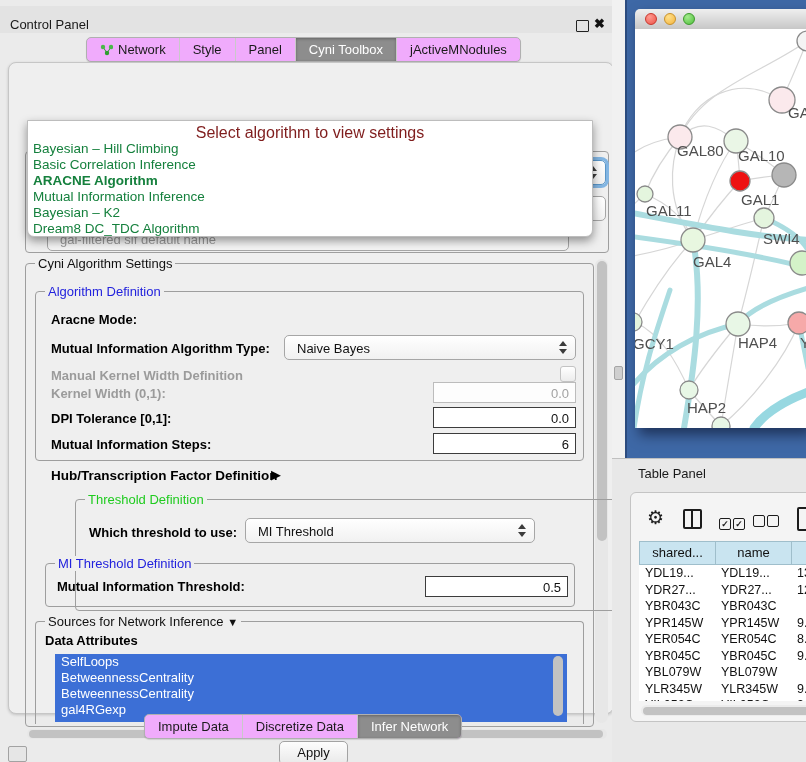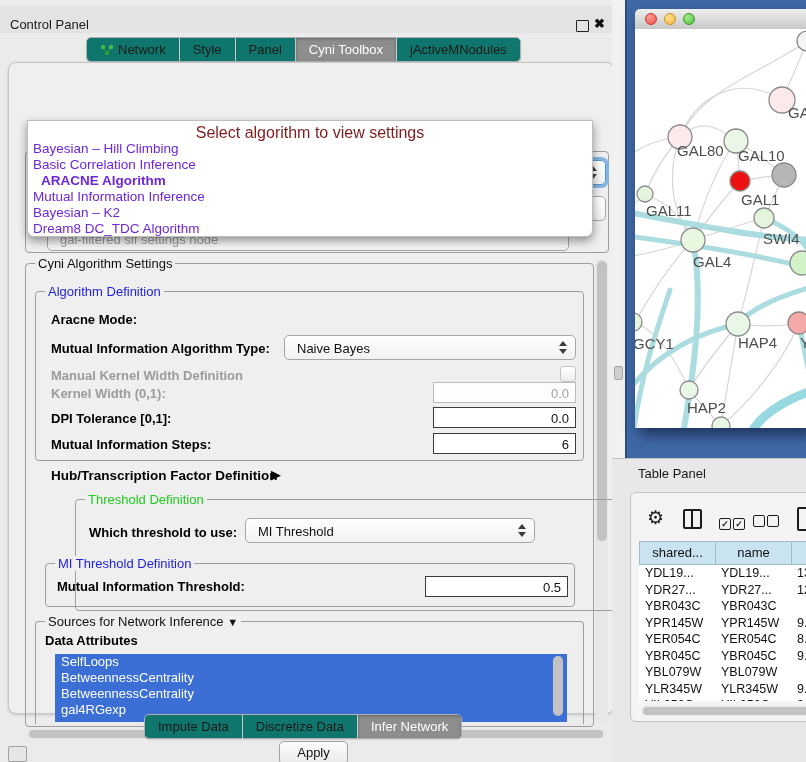--- a/index.html
+++ b/index.html
@@ -4,21 +4,21 @@
 <style>
   html,body{margin:0;padding:0;}
   #root{position:relative;width:806px;height:762px;overflow:hidden;background:#ebebeb;
         font-family:"Liberation Sans",sans-serif;color:#111;}
   .abs{position:absolute;}
   
   #cp-header{left:0;top:6px;width:620px;height:27px;background:#e3e3e3;}
   #cp-title{left:10px;top:11px;font-size:13px;color:#1a1a1a;}
   #float-icon{left:576px;top:14px;width:11px;height:10px;border:1.5px solid #222;border-radius:1px;}
   #close-icon{left:594px;top:10px;font-size:13px;font-weight:bold;color:#111;}
-  .segbar{display:flex;height:23px;background:#0f766e;border:1px solid #b0b0b0;border-radius:5px;overflow:hidden;
+  .segbar{display:flex;height:23px;background:#f0abfc;border:1px solid #b0b0b0;border-radius:5px;overflow:hidden;
           box-shadow:0 1px 1px rgba(0,0,0,.12);}
   .seg{display:flex;align-items:center;gap:5px;padding:0 13px;font-size:13px;color:#1a1a1a;
        border-right:1px solid #c9c9c9;white-space:nowrap;}
   .seg:last-child{border-right:none;}
   .seg.sel{background:#8d8d8d;color:#fff;box-shadow:inset 0 1px 3px rgba(0,0,0,.3);}
   #top-tabs{left:86px;top:37px;}
   #bottom-tabs{left:144px;top:714px;}
   #card{left:8px;top:62px;width:604px;height:650px;background:#efefef;border:1px solid #c6c6c6;
         border-radius:8px;box-shadow:0 1px 3px rgba(0,0,0,.18);}
   
@@ -35,21 +35,21 @@
   .arr i{border-top:5px solid #3c3c3c;}
   .field{position:absolute;height:21px;background:#fff;font-size:13px;line-height:21px;text-align:right;
          padding-right:6px;box-sizing:border-box;border:1.5px solid #3c3c3c;}
   .field.dis{border:1px solid #bcbcbc;color:#a2a2a2;background:#fdfdfd;}
   .lbl{position:absolute;font-size:13px;font-weight:bold;color:#000;white-space:nowrap;}
   .lbl.dis{color:#9b9b9b;}
   
   #popup{left:18px;top:57px;width:564px;height:115px;background:#fff;border:1px solid #bdbdbd;
          border-radius:0 0 7px 7px;box-shadow:0 4px 10px rgba(0,0,0,.4);z-index:30;}
   #popup-ph{position:absolute;top:3px;left:0;width:100%;text-align:center;font-size:16px;color:#7f1d1d;}
-  .pitem{position:absolute;left:5px;font-size:13.5px;color:#6d28d9;white-space:nowrap;}
+  .pitem{position:absolute;left:5px;font-size:13.5px;color:#15803d;white-space:nowrap;}
   
   .sb-track{position:absolute;background:#e7e7e7;border-radius:7px;}
   .sb-thumb{position:absolute;background:#c2c2c2;border-radius:6px;}
   
   #attr-list{position:absolute;left:46px;top:591px;width:512px;height:68px;background:#3c6fd6;overflow:hidden;}
   .attr{height:16px;line-height:16px;color:#fff;font-size:13px;padding-left:6px;white-space:nowrap;}
   #apply-btn{left:270px;top:678px;width:67px;height:22px;background:linear-gradient(#fdfdfd,#e9e9e9);
              border:1px solid #a3a3a3;border-radius:5px;font-size:13px;text-align:center;line-height:22px;}
   #mini-square{left:8px;top:746px;width:17px;height:14px;border:1.5px solid #a2a2a2;background:#e6e6e6;border-radius:2px;}
   
@@ -126,28 +126,28 @@
   <div class="abs" id="card">
 
     <div class="group" style="left:16px;top:88px;width:582px;height:100px;"></div>
     <div class="combo" style="left:420px;top:97px;width:177px;box-shadow:0 0 0 3px #82b5e2;border-color:#5a96c8;">
       <span class="arr">
           <b></b>
           <i></i>
         </span>
     </div>
     <div class="combo" style="left:38px;top:133px;width:559px;"></div>
-    <div class="combo" style="left:38px;top:163px;width:522px;color:#9a9a9a;background:#f5f5f5;">gal-filtered sif settings node</div>
+    <div class="combo" style="left:38px;top:163px;width:522px;color:#9a9a9a;background:#f5f5f5;">gal-filtered sif default name</div>
 
     <div class="abs" id="popup">
       <div id="popup-ph">Select algorithm to view settings</div>
       <div id="popup-items">
           <div class="pitem" style="top: 20px; font-weight: normal;">Bayesian – Hill Climbing</div>
           <div class="pitem" style="top: 36px; font-weight: normal;">Basic Correlation Inference</div>
-          <div class="pitem" style="top: 52px; font-weight: bold; margin-left: 8px;">ARACNE Algorithm</div>
+          <div class="pitem" style="top: 52px; font-weight: bold;">ARACNE Algorithm</div>
           <div class="pitem" style="top: 68px; font-weight: normal;">Mutual Information Inference</div>
           <div class="pitem" style="top: 84px; font-weight: normal;">Bayesian – K2</div>
           <div class="pitem" style="top: 100px; font-weight: normal;">Dream8 DC_TDC Algorithm</div>
         </div>
     </div>
 
     <div class="group" style="left:16px;top:200px;width:567px;height:462px;">
       <span class="gtitle">Cyni Algorithm Settings</span>
     </div>
     <div class="sb-track" style="left:586px;top:196px;width:13px;height:464px;">

